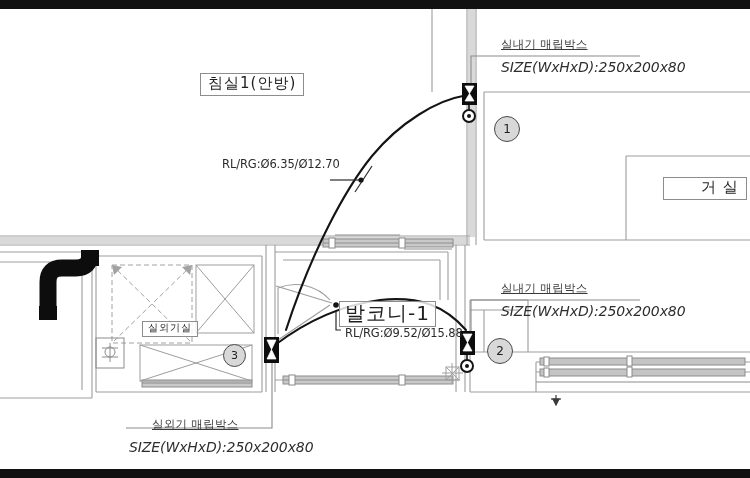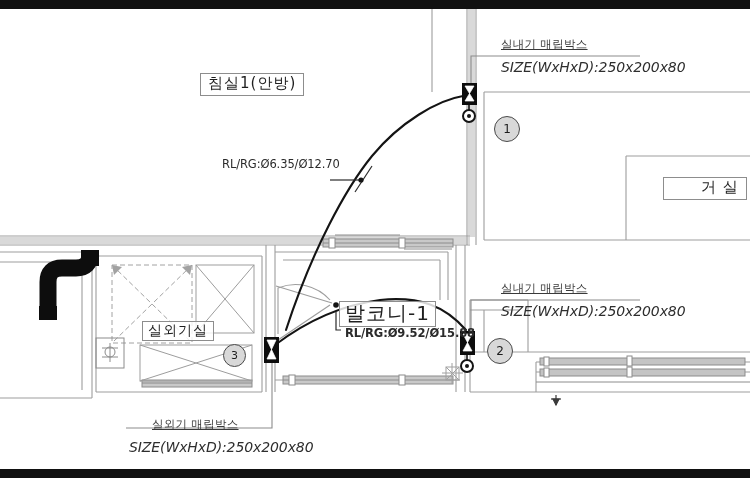--- a/index.html
+++ b/index.html
@@ -277,36 +277,36 @@
       <rect x="264" y="337" width="15" height="26" fill="#0d0d0d"></rect>
       <polygon points="267,340 276,340 267,359 276,359" fill="#ffffff" stroke="#ffffff" stroke-width="0.7"></polygon>
     </g>
 
   </svg>
 
   <div class="lbl lbl-boxed room-title" style="left:200px; top:59px;margin-top:14px;">침실1(안방)</div>
 
   <div class="lbl lbl-boxed room-title" style="left:663px; top:177px;padding-left:37px;">거 실</div>
 
-  <div class="lbl lbl-boxed room-title" style="left:142px; top:321px; font-size:14px; padding:1px 5px 2px 5px;">실외기실</div>
+  <div class="lbl lbl-boxed room-title" style="left:142px; top:321px; font-size:10px; padding:1px 5px 2px 5px;">실외기실</div>
 
   <div class="lbl lbl-boxed room-title" style="left:339px; top:301px; font-size:20px; padding:1px 5px 2px 5px;">발코니-1</div>
 
   <div class="lbl spec-ko" style="left:501px; top:38px;">실내기 매립박스</div>
   <div class="lbl spec-en" style="left:501px; top:60px;">SIZE(WxHxD):250x200x80</div>
 
   <div class="lbl spec-ko" style="left:501px; top:282px;">실내기 매립박스</div>
   <div class="lbl spec-en" style="left:501px; top:304px;">SIZE(WxHxD):250x200x80</div>
 
   <div class="lbl spec-ko" style="left:152px; top:418px;">실외기 매립박스</div>
   <div class="lbl spec-en" style="left:129px; top:440px;">SIZE(WxHxD):250x200x80</div>
 
   <div class="lbl pipe-spec" style="left:222px; top:158px;">RL/RG:Ø6.35/Ø12.70</div>
 
-  <div class="lbl pipe-spec" style="left:345px; top:327px;font-weight:bold;">RL/RG:Ø9.52/Ø15.88</div>
+  <div class="lbl pipe-spec" style="left:345px; top:327px;">RL/RG:Ø9.52/Ø15.88</div>
 
   <div class="tag-num" style="left:494px; top:116px;">1</div>
 
   <div class="tag-num" style="left:487px; top:338px;">2</div>
 
   <div class="tag-num small" style="left:223px; top:344px;">3</div>
 
 </div>
 
 </body></html>

